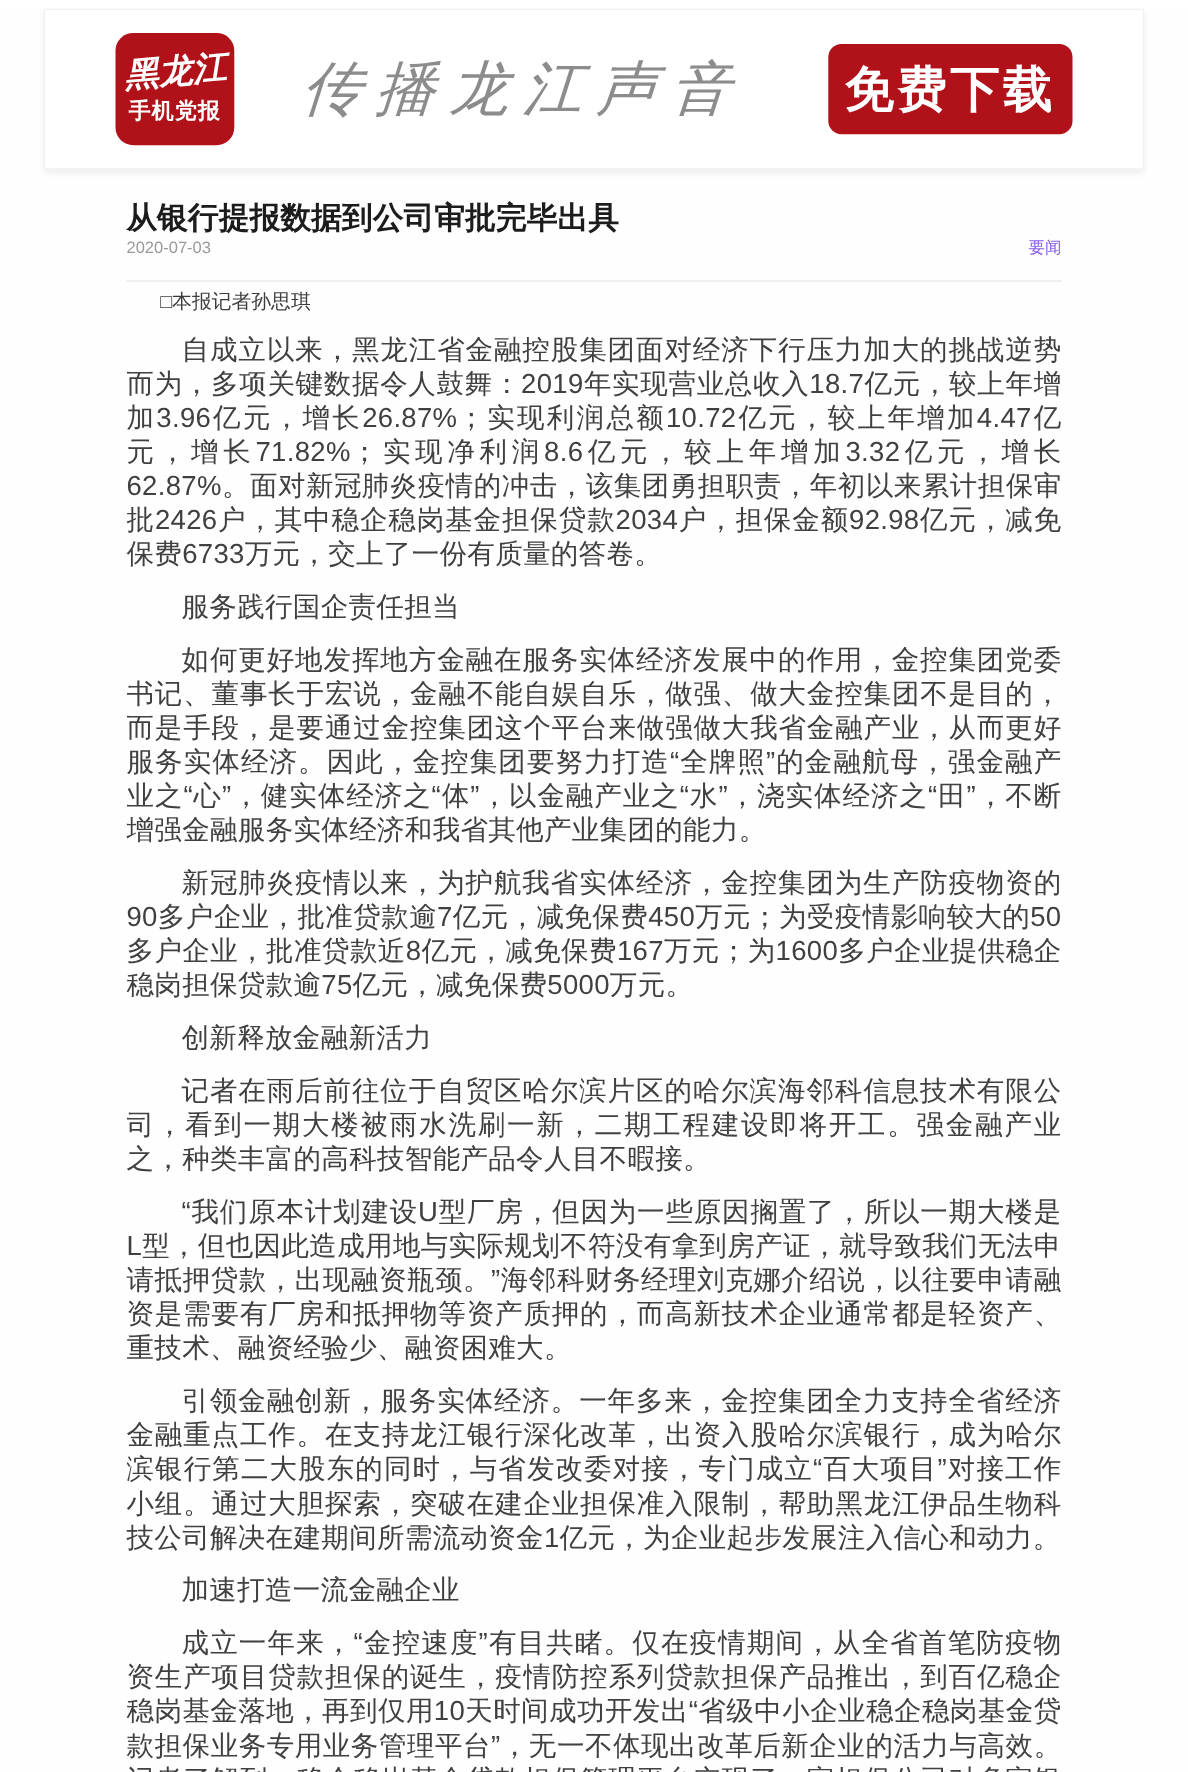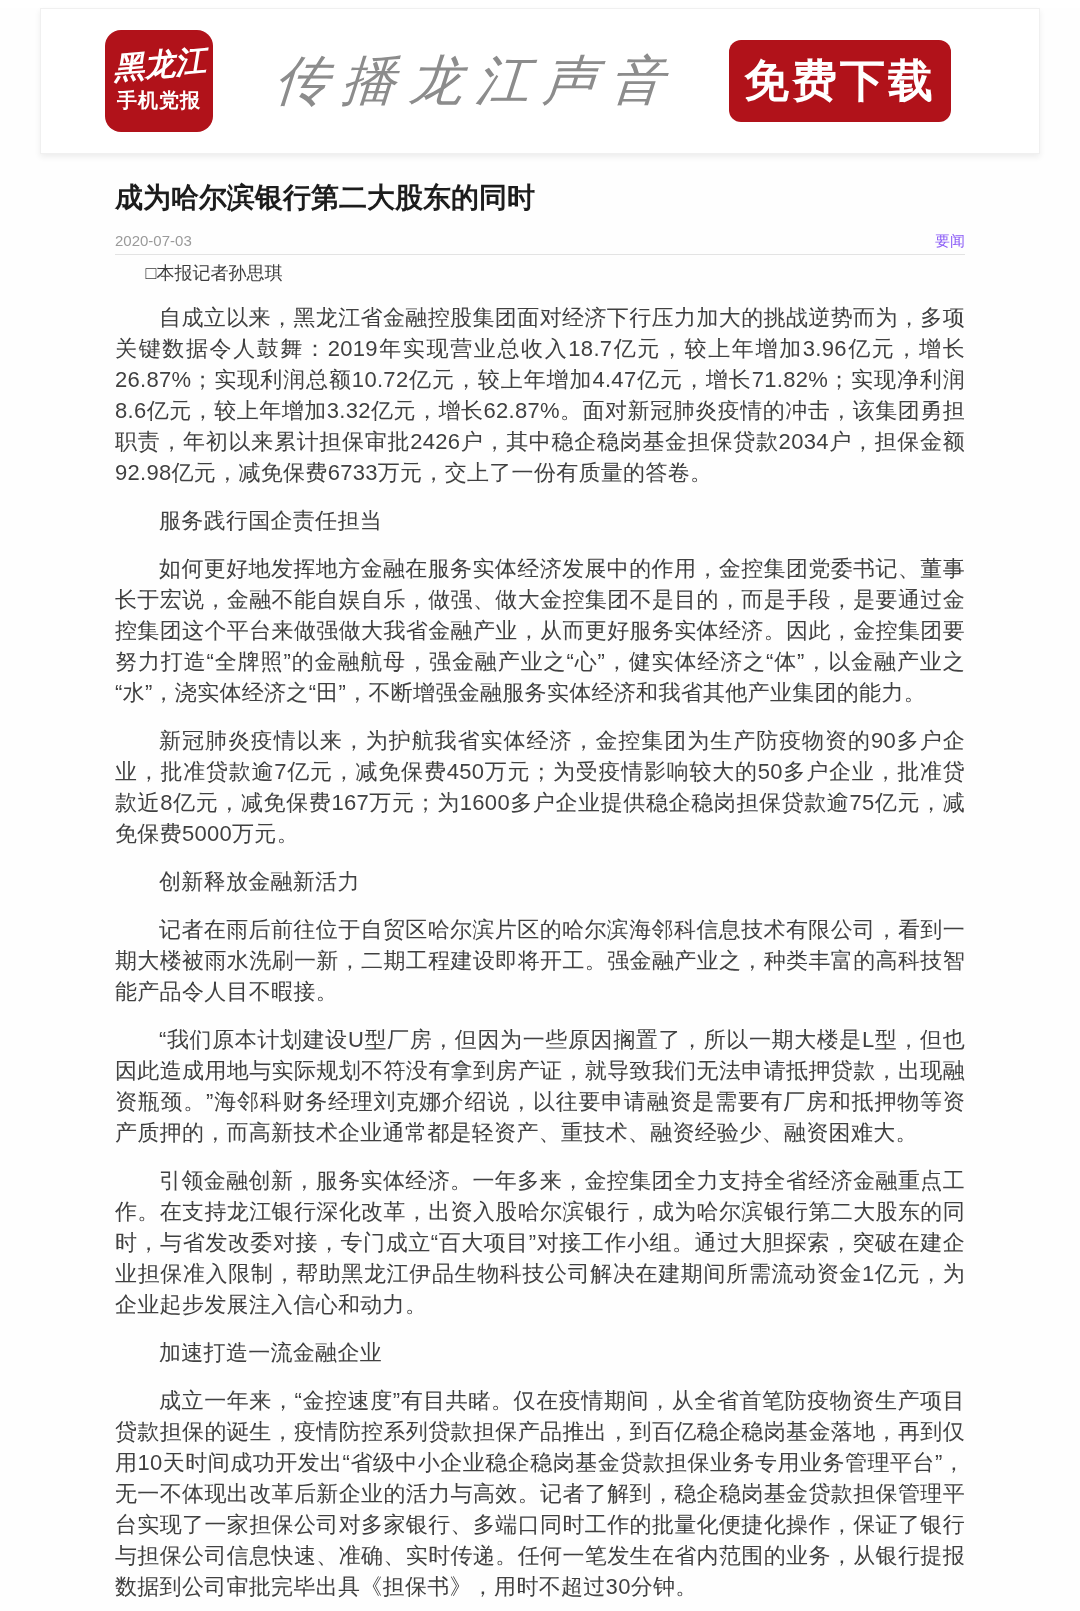--- a/index.html
+++ b/index.html
@@ -68,21 +68,21 @@
     font-style:italic;
     font-size:54px;
     color:#8c8c8c;
     letter-spacing:13px;
     margin-left:62px;
     white-space:nowrap;
     transform:skewX(-4deg);
   }
   .download-btn{
     margin-left:auto;
-    margin-right:88px;
+    margin-right:64px;
     width:222px;
     height:82px;
     background:var(--brand-red);
     border:none;
     border-radius:12px;
     color:#ffffff;
     font-size:45px;
     font-weight:bold;
     letter-spacing:3px;
     display:flex;
@@ -99,34 +99,33 @@
     padding-top:26px;
   }
   .article-title{
     font-size:28px;
     font-weight:bold;
     color:#1c1c1c;
     margin:0;
     line-height:1.3;
   }
   .meta-row{
-    margin-top:16px;
     display:flex;
     justify-content:space-between;
-    align-items:flex-start;
+    align-items:center;
     font-size:15px;
     color:var(--meta-gray);
-    padding-bottom:3px;
+    padding-bottom:20px;
     border-bottom:1px solid #e3e3e3;
   }
   .meta-date{color:var(--meta-gray);}
   .meta-category{color:#8b5cf6;cursor:pointer;}
   .article-body{margin-top:8px;}
   .article-body p{
-    font-size:22px;
+    font-size:25px;
     line-height:31px;
     margin:17px 0;
     text-indent:2em;
     text-align:justify;
     color:var(--body-text);
     letter-spacing:0.3px;
   }
   .byline{
     margin-top:6px;
     font-size:18px;
@@ -142,21 +141,21 @@
   <div class="header-card">
     <div class="logo">
       <span class="logo-line1">黑龙江</span>
       <span class="logo-line2">手机党报</span>
     </div>
     <div class="slogan">传播龙江声音</div>
     <button class="download-btn">免费下载</button>
   </div>
 
   <div class="article">
-    <h1 class="article-title">成为哈尔滨银行第二大股东的同时</h1>
+    <h1 class="article-title">从银行提报数据到公司审批完毕出具</h1>
     <div class="meta-row">
       <span class="meta-date">2020-07-03</span>
       <span class="meta-category">要闻</span>
     </div>
     <div class="byline">□本报记者孙思琪</div>
     <div class="article-body">
         <p>自成立以来，黑龙江省金融控股集团面对经济下行压力加大的挑战逆势而为，多项关键数据令人鼓舞：2019年实现营业总收入18.7亿元，较上年增加3.96亿元，增长26.87%；实现利润总额10.72亿元，较上年增加4.47亿元，增长71.82%；实现净利润8.6亿元，较上年增加3.32亿元，增长62.87%。面对新冠肺炎疫情的冲击，该集团勇担职责，年初以来累计担保审批2426户，其中稳企稳岗基金担保贷款2034户，担保金额92.98亿元，减免保费6733万元，交上了一份有质量的答卷。</p>
         <p>服务践行国企责任担当</p>
         <p>如何更好地发挥地方金融在服务实体经济发展中的作用，金控集团党委书记、董事长于宏说，金融不能自娱自乐，做强、做大金控集团不是目的，而是手段，是要通过金控集团这个平台来做强做大我省金融产业，从而更好服务实体经济。因此，金控集团要努力打造“全牌照”的金融航母，强金融产业之“心”，健实体经济之“体”，以金融产业之“水”，浇实体经济之“田”，不断增强金融服务实体经济和我省其他产业集团的能力。</p>
         <p>新冠肺炎疫情以来，为护航我省实体经济，金控集团为生产防疫物资的90多户企业，批准贷款逾7亿元，减免保费450万元；为受疫情影响较大的50多户企业，批准贷款近8亿元，减免保费167万元；为1600多户企业提供稳企稳岗担保贷款逾75亿元，减免保费5000万元。</p>

